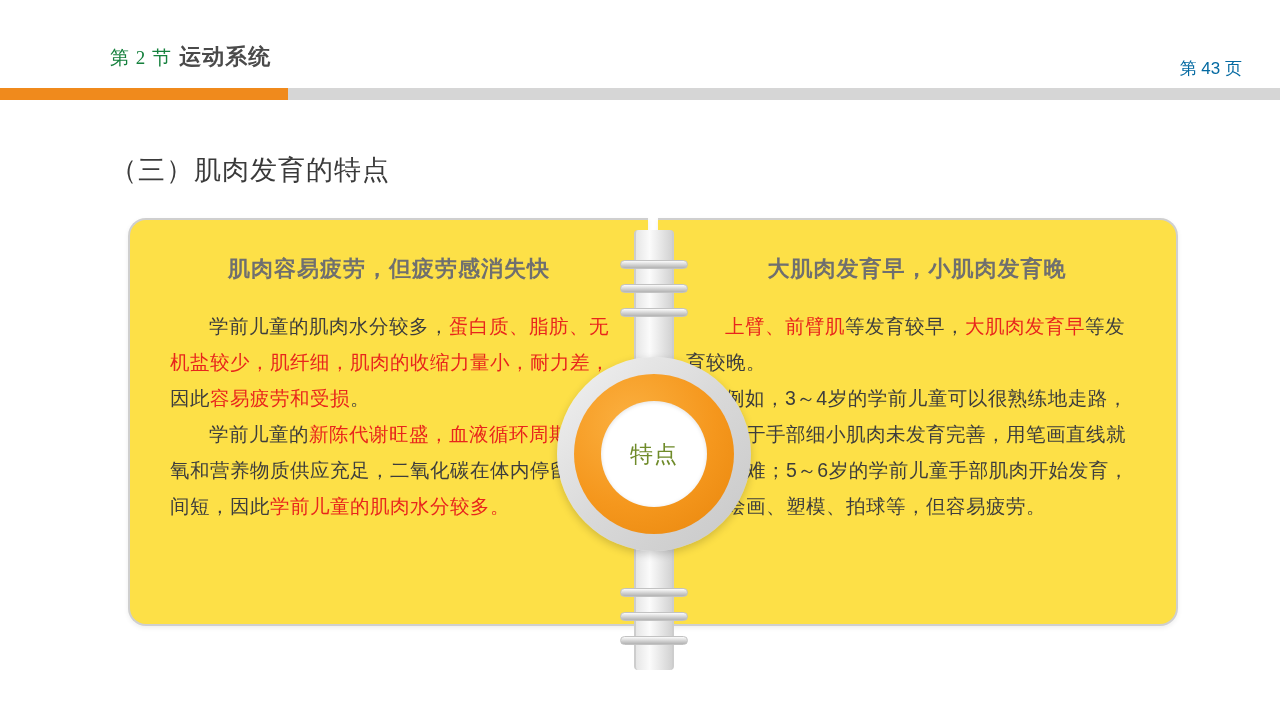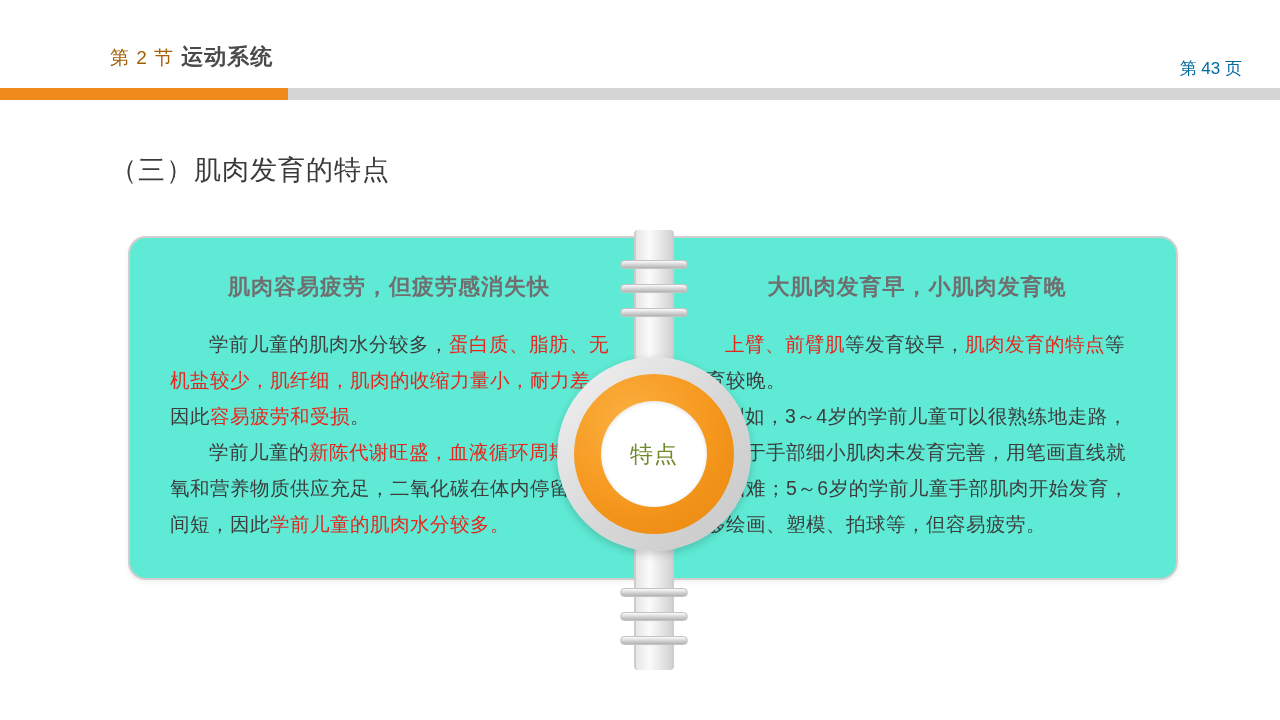--- a/index.html
+++ b/index.html
@@ -28,21 +28,22 @@
     top: 42px;
     font-size: 22px;
     color: #4a4a4a;
     font-weight: bold;
     letter-spacing: 1px;
     white-space: nowrap;
   }
   .header-title .sec-num {
     font-weight: normal;
     font-size: 19px;
-    color: #a16207;
+    color: #15803d;
+    font-family: Liberation Serif, serif;
   }
   .page-num {
     position: absolute;
     right: 38px;
     top: 57px;
     font-size: 17px;
     color: #0369a1;
     white-space: nowrap;
   }
   .rule-gray {
@@ -70,23 +71,23 @@
     font-size: 27px;
     font-weight: normal;
     color: #3a3a3a;
     letter-spacing: 1px;
     white-space: nowrap;
   }
 
   
   .panel {
     position: absolute;
-    top: 236px;
-    height: 344px;
-    background: #5eead4;
+    top: 218px;
+    height: 408px;
+    background: #fde047;
     border: 2px solid #cfcfcf;
     border-radius: 18px;
     box-sizing: border-box;
     box-shadow: 0 2px 5px rgba(0,0,0,0.07);
   }
   .panel-left {
     left: 128px;
     width: 520px;
     border-right: none;
     border-top-right-radius: 0;
@@ -221,21 +222,21 @@
   <div class="panel-title">肌肉容易疲劳，但疲劳感消失快</div>
   <div class="panel-body">
     <p class="para"><span>学前儿童的肌肉水分较多，</span><span class="hl">蛋白质、脂肪、无机盐较少，肌纤细，肌肉的收缩力量小，耐力差，</span><span>因此</span><span class="hl">容易疲劳和受损</span><span>。</span></p>
     <p class="para"><span>学前儿童的</span><span class="hl">新陈代谢旺盛，血液循环周期短</span><span>，氧和营养物质供应充足，二氧化碳在体内停留的时间短，因此</span><span class="hl">学前儿童的肌肉水分较多。</span></p>
   </div>
 </div>
 
 <div class="panel panel-right">
   <div class="panel-title">大肌肉发育早，小肌肉发育晚</div>
   <div class="panel-body">
-    <p class="para"><span class="hl">上臂、前臂肌</span><span>等发育较早，</span><span class="hl">肌肉发育的特点</span><span>等发育较晚。</span></p>
+    <p class="para"><span class="hl">上臂、前臂肌</span><span>等发育较早，</span><span class="hl">大肌肉发育早</span><span>等发育较晚。</span></p>
     <p class="para"><span>例如，3～4岁的学前儿童可以很熟练地走路，但是由于手部细小肌肉未发育完善，用笔画直线就比较困难；5～6岁的学前儿童手部肌肉开始发育，能够绘画、塑模、拍球等，但容易疲劳。</span></p>
   </div>
 </div>
 
 <div class="connector-bar"></div>
 <div class="screw s1"></div>
 <div class="screw s2"></div>
 <div class="screw s3"></div>
 <div class="screw s4"></div>
 <div class="screw s5"></div>

